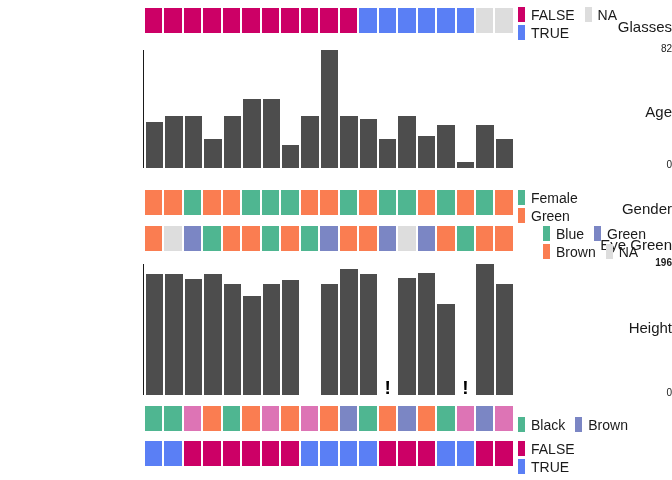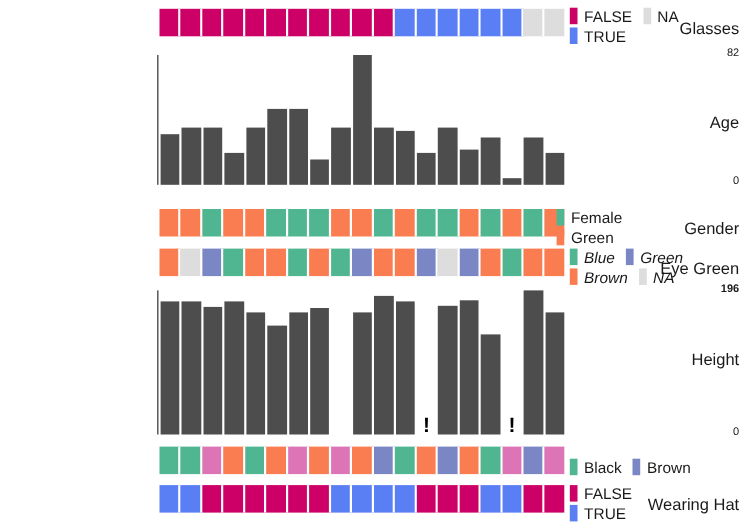--- a/index.html
+++ b/index.html
@@ -198,21 +198,21 @@
       <div class="cell" title="Female" style="flex: 1 1 0px; background: rgb(79, 182, 145);"></div>
       <div class="cell" title="Male" style="flex: 1 1 0px; background: rgb(250, 125, 81);"></div>
       <div class="cell" title="Female" style="flex: 1 1 0px; background: rgb(79, 182, 145);"></div>
       <div class="cell" title="Female" style="flex: 1 1 0px; background: rgb(79, 182, 145);"></div>
       <div class="cell" title="Male" style="flex: 1 1 0px; background: rgb(250, 125, 81);"></div>
       <div class="cell" title="Female" style="flex: 1 1 0px; background: rgb(79, 182, 145);"></div>
       <div class="cell" title="Male" style="flex: 1 1 0px; background: rgb(250, 125, 81);"></div>
       <div class="cell" title="Female" style="flex: 1 1 0px; background: rgb(79, 182, 145);"></div>
       <div class="cell" title="Male" style="flex: 1 1 0px; background: rgb(250, 125, 81);"></div>
     </div>
-  <div class="legend" id="legend-gender" style="left:506px;top:190px;">
+  <div class="legend" id="legend-gender" style="left:518px;top:190px;">
       <div class="legrow">
         <div class="legitem">
           <span class="swatch" style="background: rgb(79, 182, 145);"></span>
           <span class="legtext">Female</span>
         </div>
       </div>
       <div class="legrow">
         <div class="legitem">
           <span class="swatch" style="background: rgb(250, 125, 81);"></span>
           <span class="legtext">Green</span>
@@ -235,21 +235,21 @@
       <div class="cell" title="Brown" style="flex: 1 1 0px; background: rgb(250, 125, 81);"></div>
       <div class="cell" title="Brown" style="flex: 1 1 0px; background: rgb(250, 125, 81);"></div>
       <div class="cell" title="Green" style="flex: 1 1 0px; background: rgb(123, 134, 196);"></div>
       <div class="cell" title="NA" style="flex: 1 1 0px; background: rgb(221, 221, 221);"></div>
       <div class="cell" title="Green" style="flex: 1 1 0px; background: rgb(123, 134, 196);"></div>
       <div class="cell" title="Brown" style="flex: 1 1 0px; background: rgb(250, 125, 81);"></div>
       <div class="cell" title="Blue" style="flex: 1 1 0px; background: rgb(79, 182, 145);"></div>
       <div class="cell" title="Brown" style="flex: 1 1 0px; background: rgb(250, 125, 81);"></div>
       <div class="cell" title="Brown" style="flex: 1 1 0px; background: rgb(250, 125, 81);"></div>
     </div>
-  <div class="legend" id="legend-eye" style="left:518px;top:226px;font-style:italic;">
+  <div class="legend" id="legend-eye" style="left:543px;top:226px;">
       <div class="legrow">
         <div class="legitem">
           <span class="swatch" style="background: rgb(79, 182, 145);"></span>
           <span class="legtext">Blue</span>
         </div>
         <div class="legitem">
           <span class="swatch" style="background: rgb(123, 134, 196);"></span>
           <span class="legtext">Green</span>
         </div>
       </div>
@@ -320,21 +320,20 @@
           <span class="swatch" style="background: rgb(79, 182, 145);"></span>
           <span class="legtext">Black</span>
         </div>
         <div class="legitem">
           <span class="swatch" style="background: rgb(123, 134, 196);"></span>
           <span class="legtext">Brown</span>
         </div>
       </div>
     </div>
 
-  <div class="rowlabel" style="top:452px;width:135px;">Wearing Hat</div>
   <div class="strip" id="strip-hat" style="left:145px;top:441px;width:368px;height:25px;">
       <div class="cell" title="TRUE" style="flex: 1 1 0px; background: rgb(90, 127, 245);"></div>
       <div class="cell" title="TRUE" style="flex: 1 1 0px; background: rgb(90, 127, 245);"></div>
       <div class="cell" title="FALSE" style="flex: 1 1 0px; background: rgb(204, 0, 102);"></div>
       <div class="cell" title="FALSE" style="flex: 1 1 0px; background: rgb(204, 0, 102);"></div>
       <div class="cell" title="FALSE" style="flex: 1 1 0px; background: rgb(204, 0, 102);"></div>
       <div class="cell" title="FALSE" style="flex: 1 1 0px; background: rgb(204, 0, 102);"></div>
       <div class="cell" title="FALSE" style="flex: 1 1 0px; background: rgb(204, 0, 102);"></div>
       <div class="cell" title="FALSE" style="flex: 1 1 0px; background: rgb(204, 0, 102);"></div>
       <div class="cell" title="TRUE" style="flex: 1 1 0px; background: rgb(90, 127, 245);"></div>

